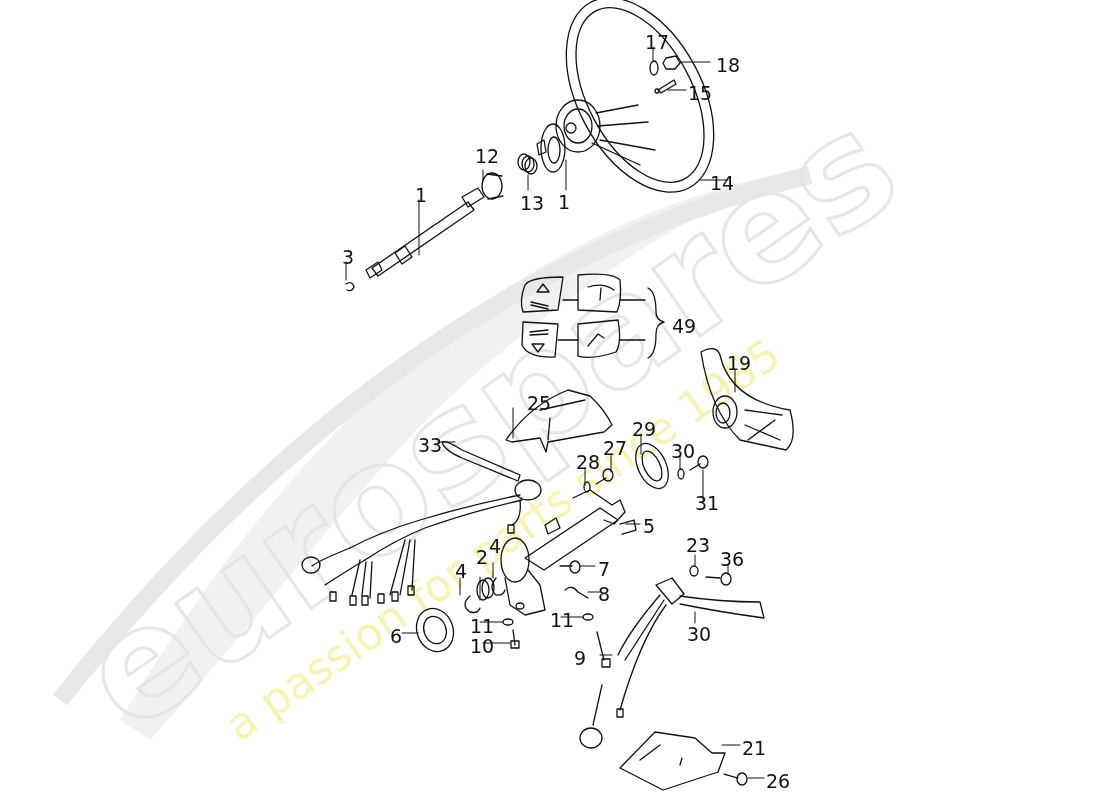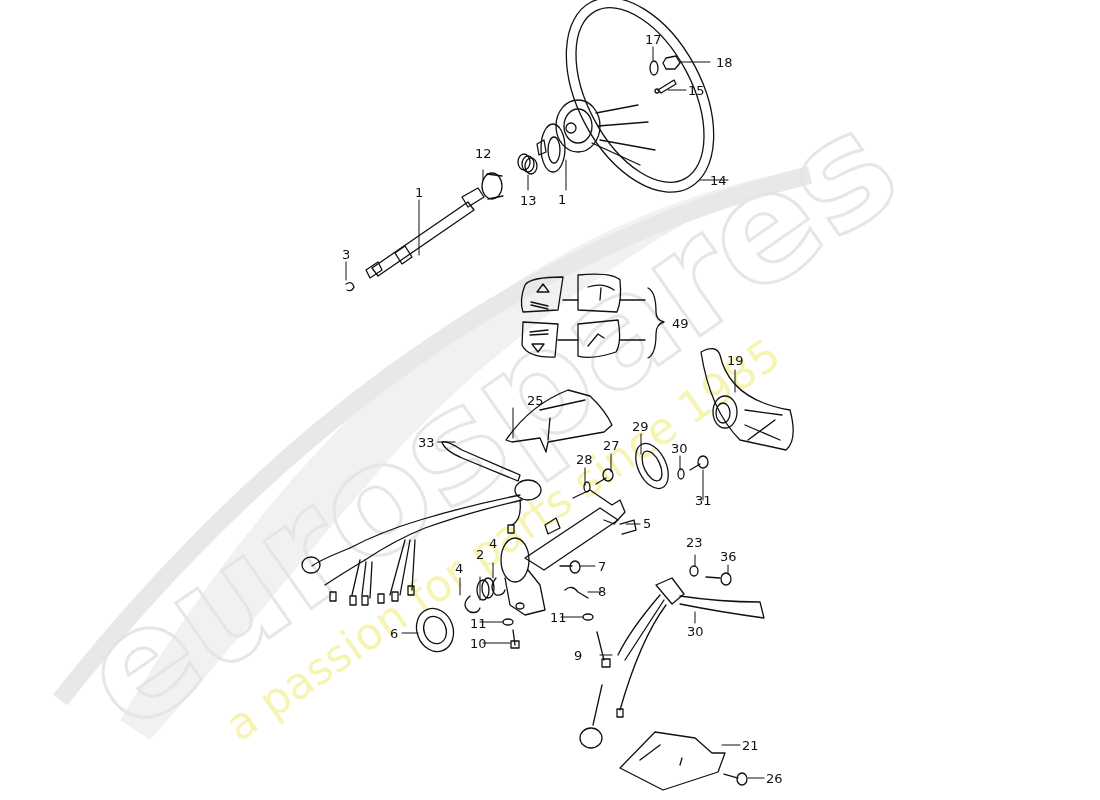--- a/index.html
+++ b/index.html
@@ -1,18 +1,18 @@
 <!DOCTYPE html>
 <html><head>
 <meta charset="utf-8">
 <style>
   html, body { margin:0; padding:0; background:#ffffff; }
   body { width:1100px; height:800px; position:relative; overflow:hidden; font-family:"DejaVu Sans", sans-serif; }
   #stage { position:absolute; left:0; top:0; width:1100px; height:800px; }
-  .lbl { position:absolute; font-size:13px; color:#111; line-height:1; white-space:nowrap;text-align:center; }
+  .lbl { position:absolute; font-size:19px; color:#111; line-height:1; white-space:nowrap;text-align:center; }
   .wm-text { position:absolute; font-family:"DejaVu Sans", sans-serif; white-space:nowrap; transform-origin:left bottom; }
   .wm-big { font-size:150px; font-weight:bold; color:transparent; -webkit-text-stroke:3px #e4e4e4; opacity:0.9; }
   .wm-tag { font-size:44px; color:#f5f2a6; opacity:0.85; }
 </style>
 </head>
 <body>
 
 <div id="stage">
 
   <div>

